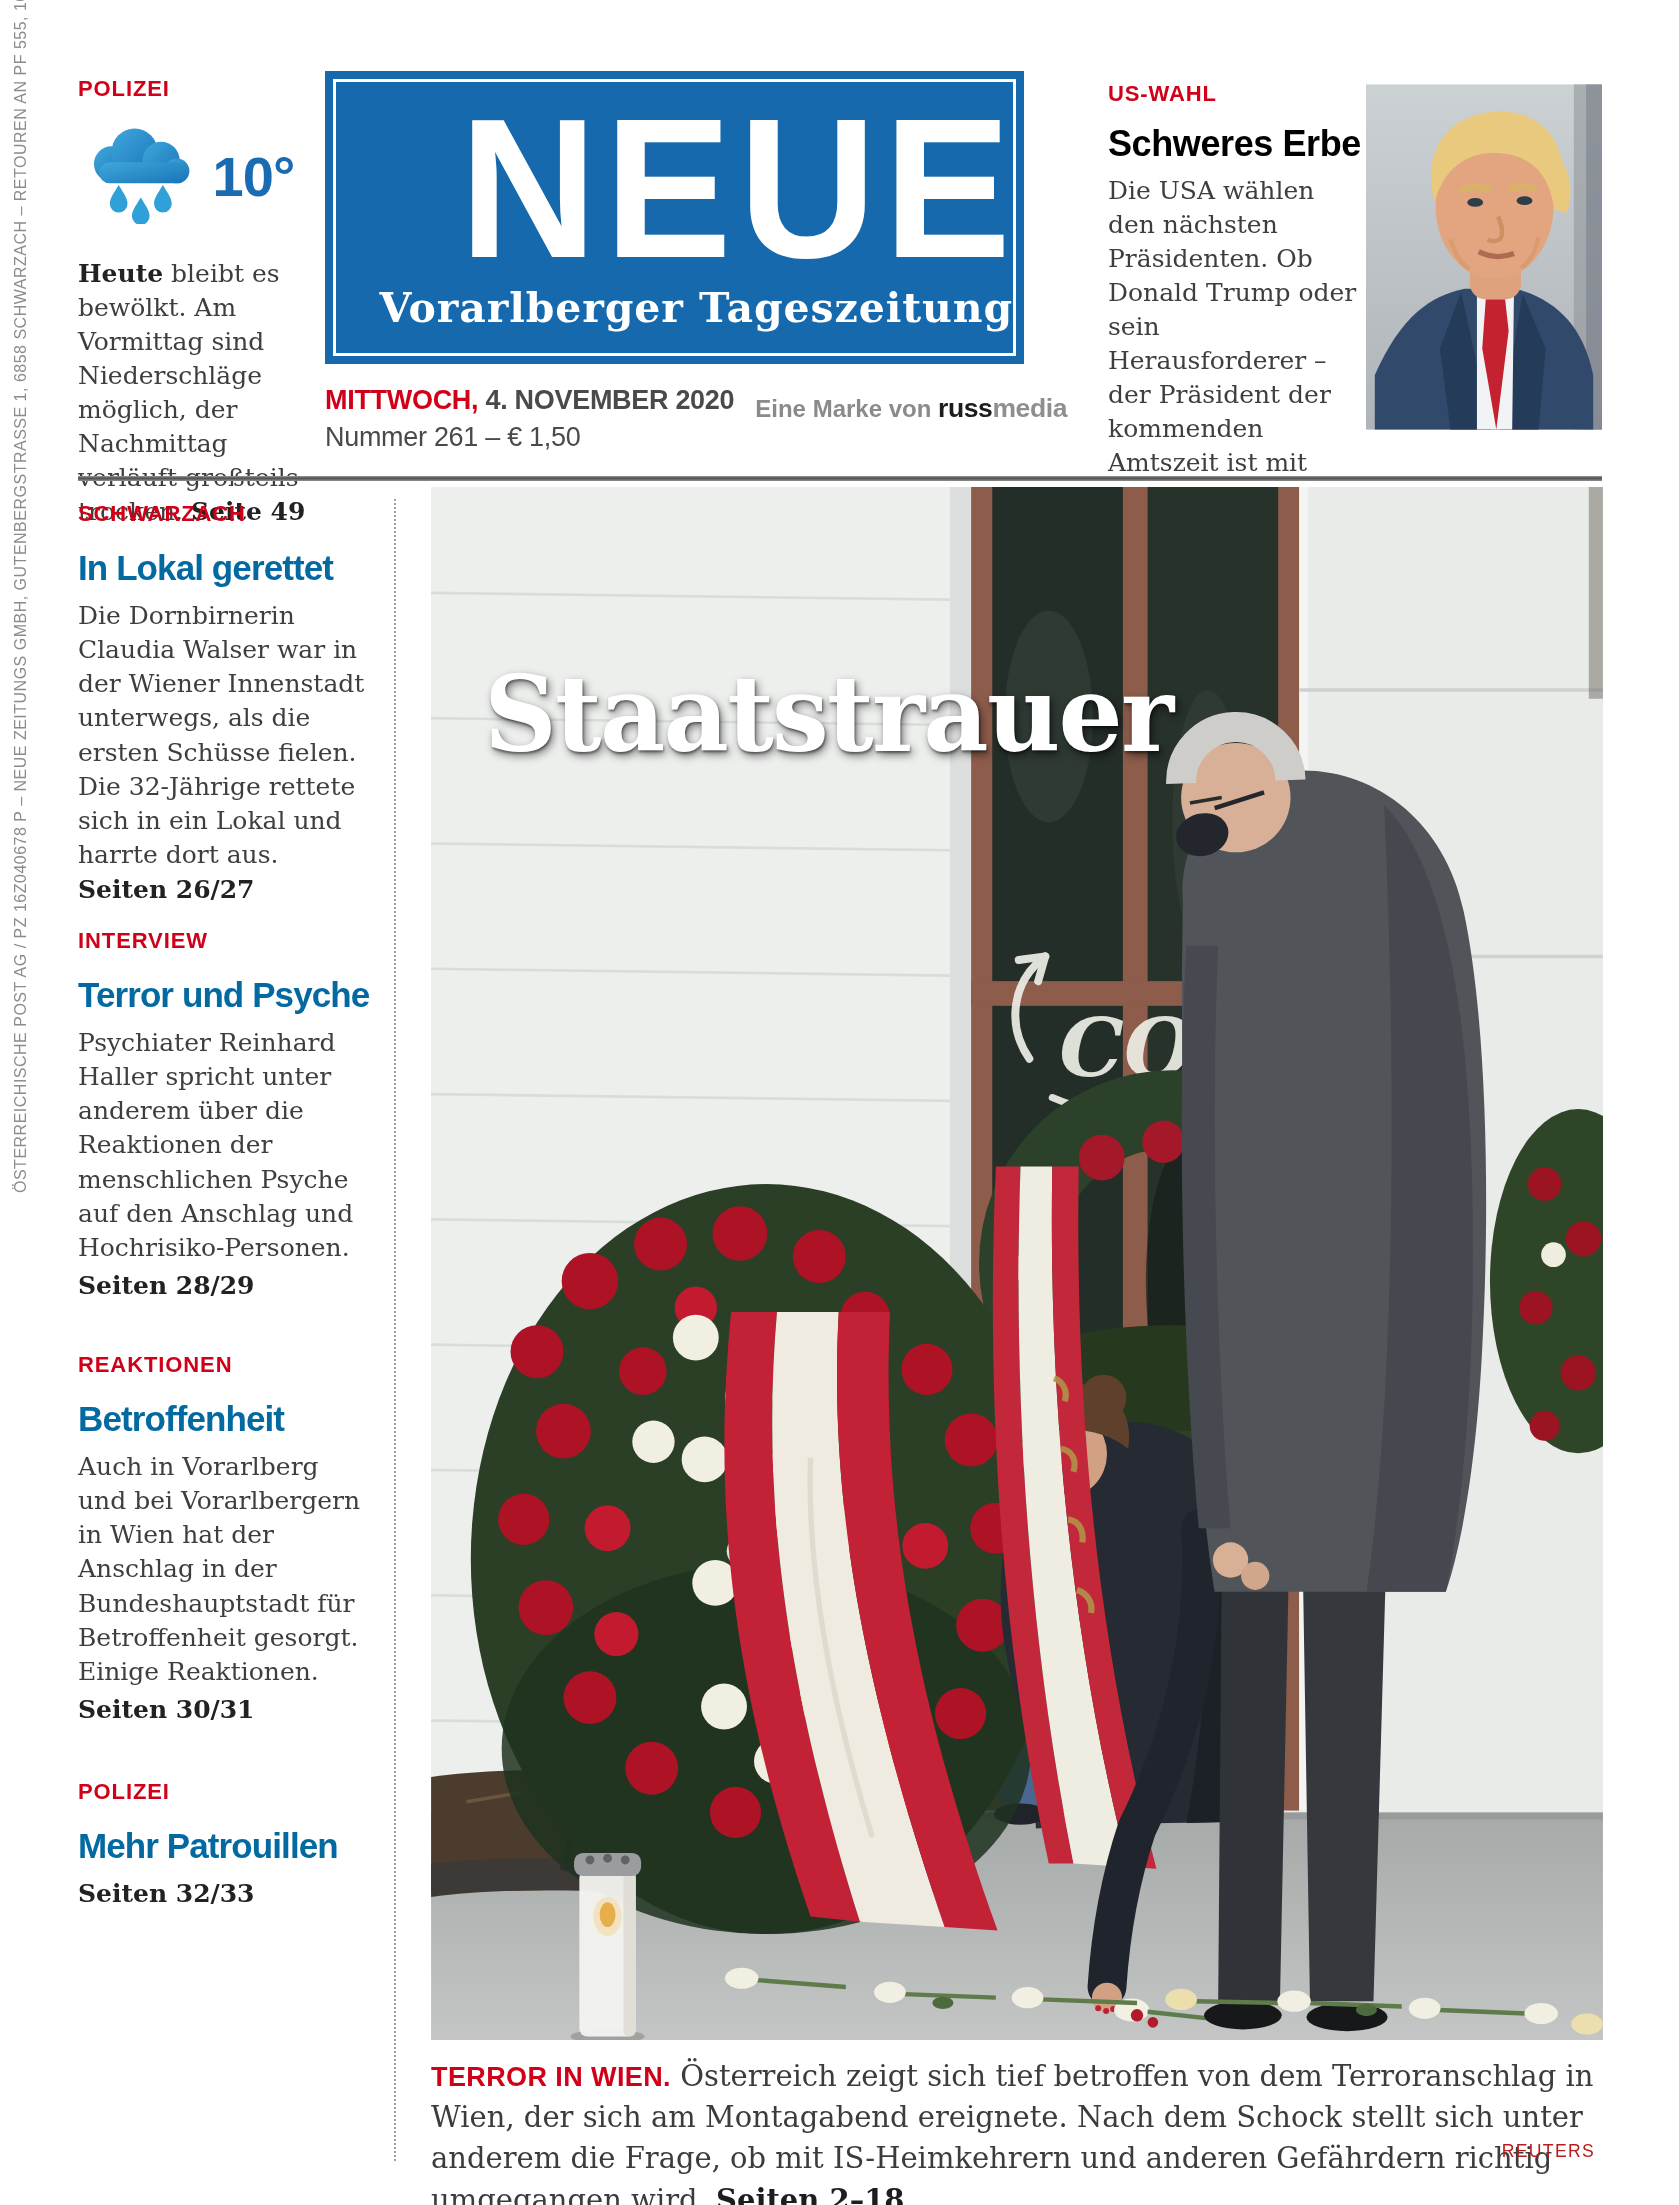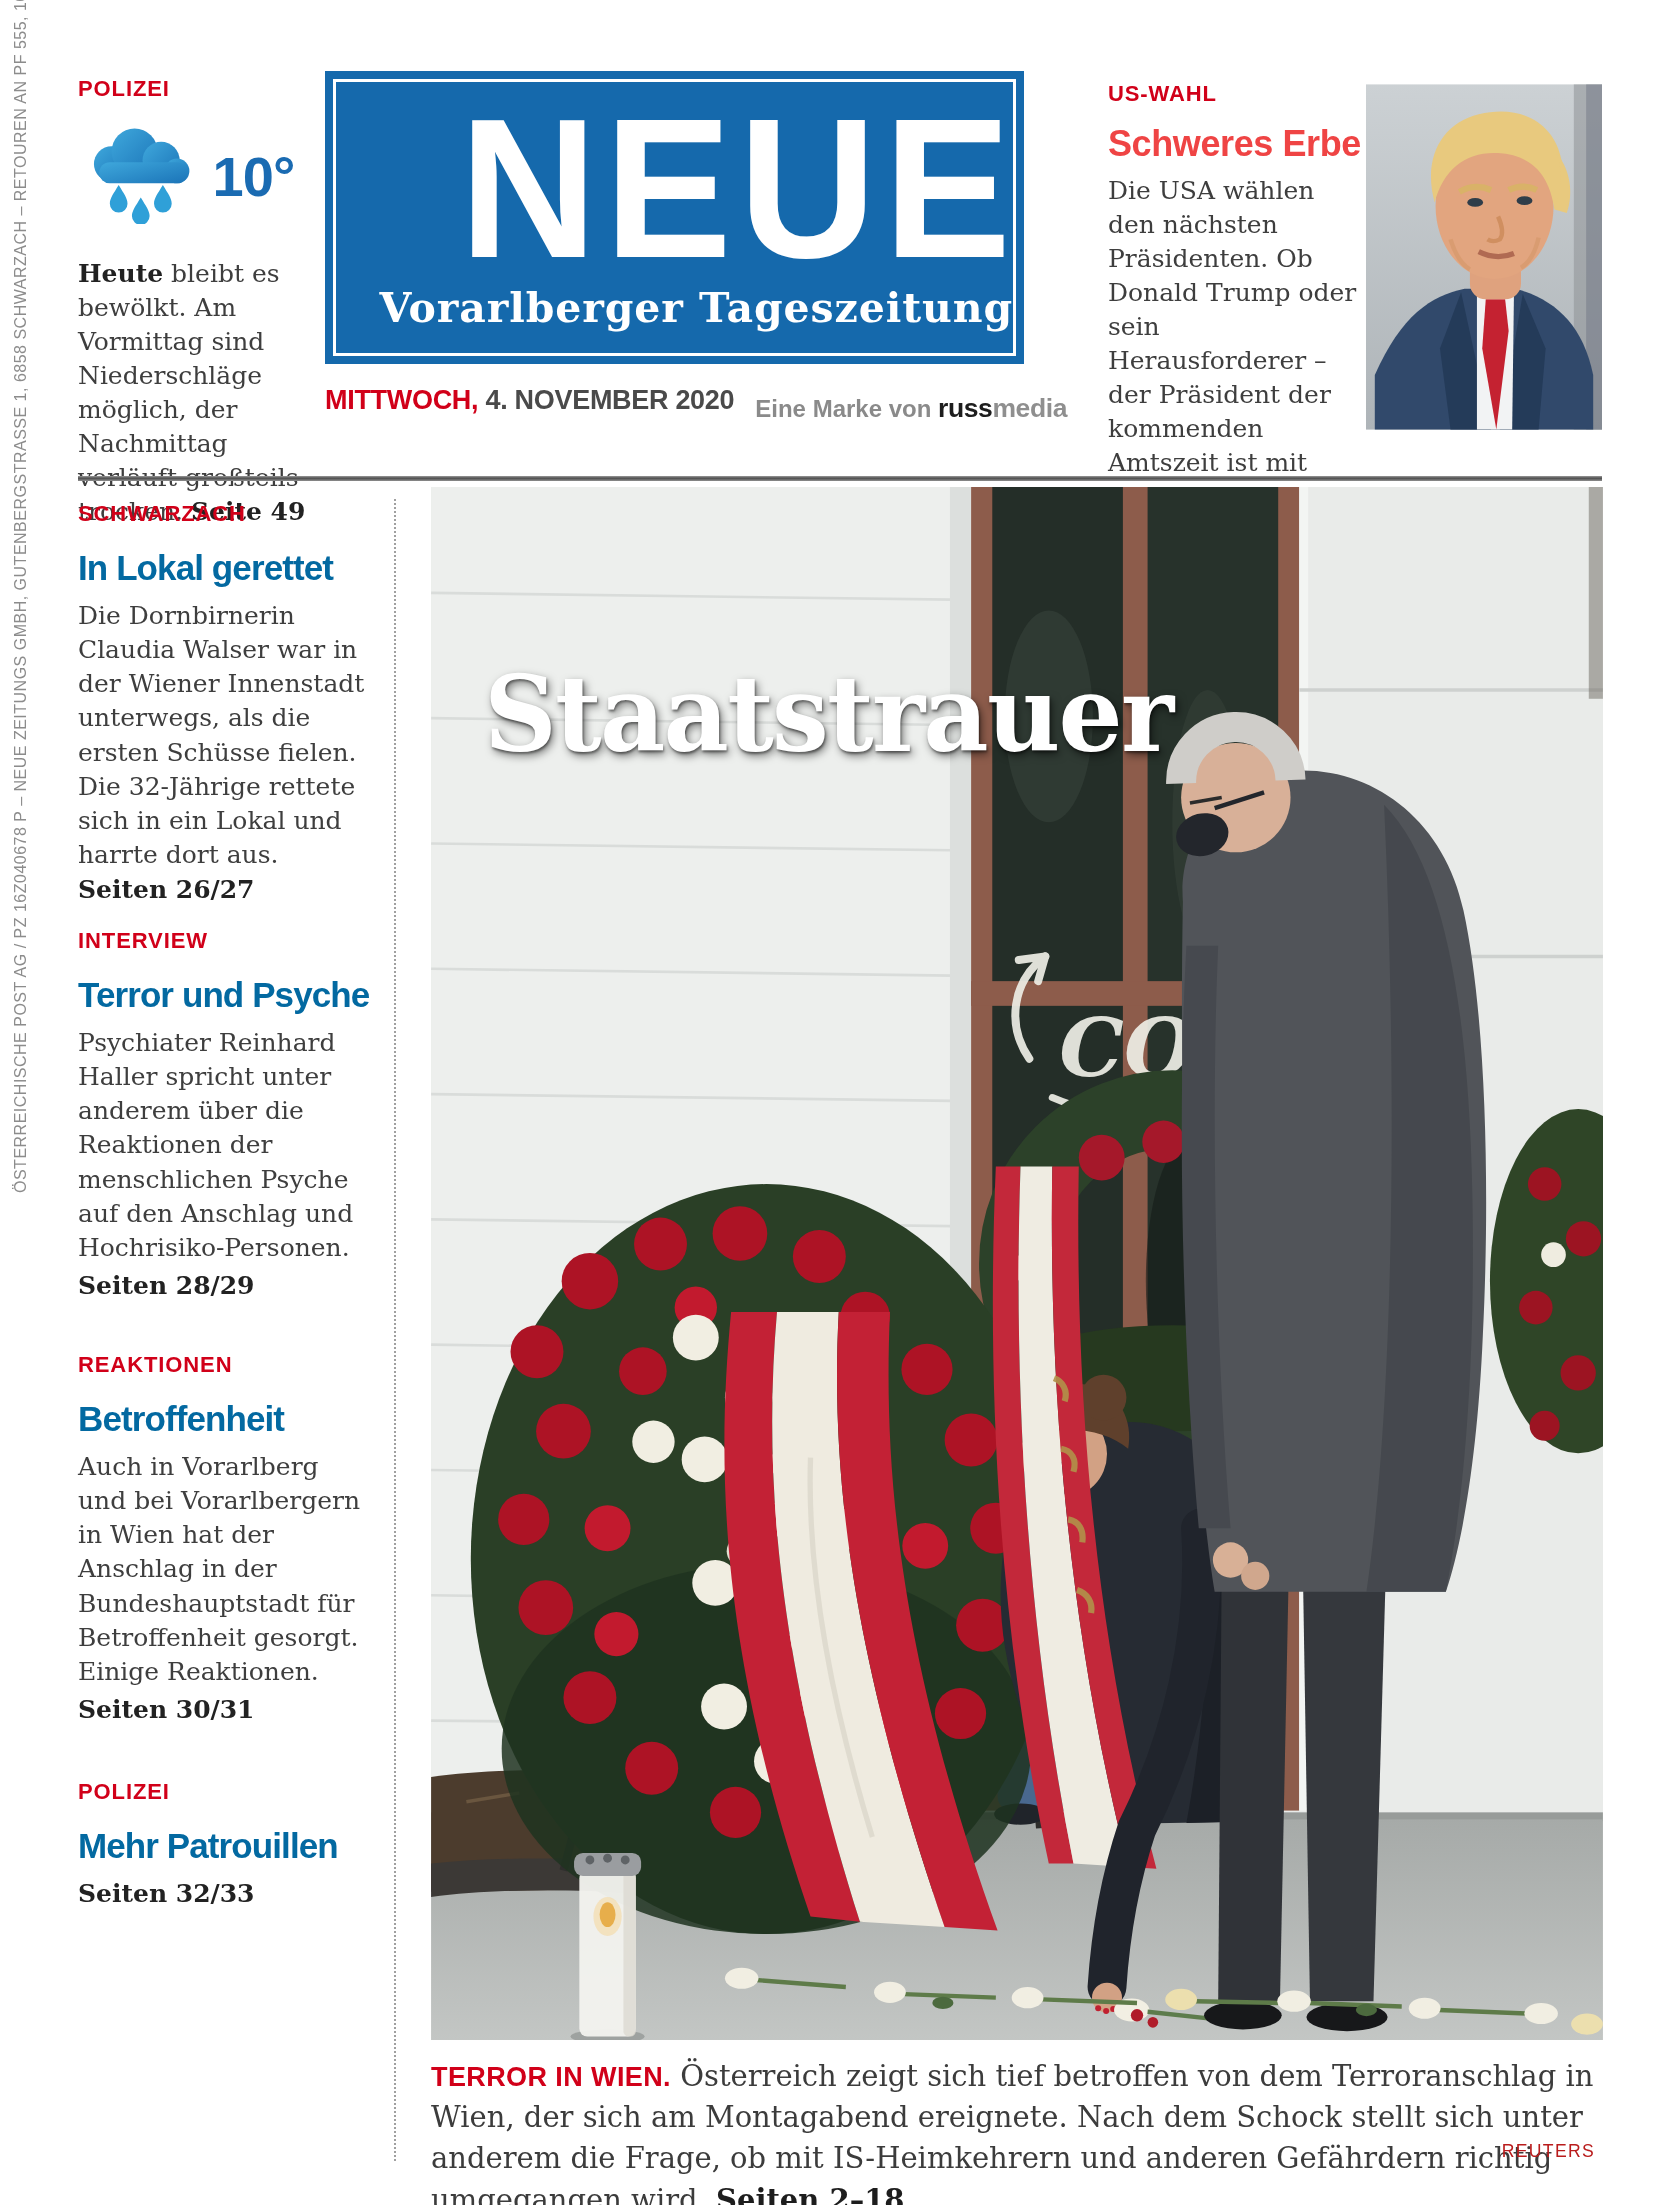--- a/index.html
+++ b/index.html
@@ -26,21 +26,21 @@
   .mast-sub{color:#fff;font-family:"DejaVu Serif","Liberation Serif",serif;font-weight:700;
             font-size:41px;margin-top:8.8px;letter-spacing:0.9px;}
   .dateline{left:325px;top:385px;width:494px;font-size:27px;color:#4a4a4a;font-weight:600;letter-spacing:-0.3px;}
   .dateline .day{color:#d10019;font-weight:800;}
   .issue{margin-top:6.2px;font-weight:500;}
   .brand{left:748px;top:393px;width:319px;text-align:right;font-size:24px;color:#8a8a8a;font-weight:600;}
   .brand .b1{font-size:26.5px;font-weight:900;color:#1d1d1d;letter-spacing:-0.4px;}
   .brand .b2{font-size:26.5px;font-weight:700;color:#8f8f8f;letter-spacing:-0.4px;}
   
   .uswahl{left:1108px;top:81px;width:254px;}
-  .us-head{margin:16px 0 8.8px 0;font-size:36px;font-weight:900;color:#ef4444;letter-spacing:-0.4px;}
+  .us-head{margin:16px 0 8.8px 0;font-size:36px;font-weight:900;color:#000000;letter-spacing:-0.4px;}
   .us-body{margin:0;font-size:25px;line-height:1.36;}
   .ref{font-weight:700;color:#1d1d1d;}
   .ref.block{display:block;margin-top:3.5px;}
   .trump{left:1366px;top:84px;width:236px;height:346px;}
   
   .rule{left:78px;top:476px;width:1524px;height:5.3px;
         background:linear-gradient(180deg,#9a9a9a 0%,#4f4f4f 45%,#8f8f8f 100%);}
   
   .side-sec{position:absolute;left:78px;width:293px;}
   .side-head{margin:21px 0 10.6px 0;font-size:35px;font-weight:900;color:#0369a1;letter-spacing:-0.9px;white-space:nowrap;}
@@ -96,20 +96,21 @@
   </div>
 
   <div class="abs mast">
     <div class="mast-inner">
       <div class="mast-logo">NEUE</div>
       <div class="mast-sub">Vorarlberger Tageszeitung</div>
     </div>
   </div>
   <div class="abs dateline">
     <div><span class="day">MITTWOCH,</span><span> 4. NOVEMBER 2020</span></div>
+    <div class="issue">Nummer 261 – € 1,50</div>
   </div>
   <div class="abs brand">
     <span>Eine Marke von </span><span class="b1">russ</span><span class="b2">media</span>
   </div>
 
   <div class="abs uswahl">
     <div class="kicker">US-WAHL</div>
     <h2 class="us-head">Schweres Erbe</h2>
     <p class="us-body serif"><span>Die USA wählen den nächsten Präsidenten. Ob Donald Trump oder sein Herausforderer – der Präsident der kommenden Amtszeit ist mit vielen Problemen konfrontiert. </span><b class="ref block">Seiten 42/43</b></p>
   </div>

